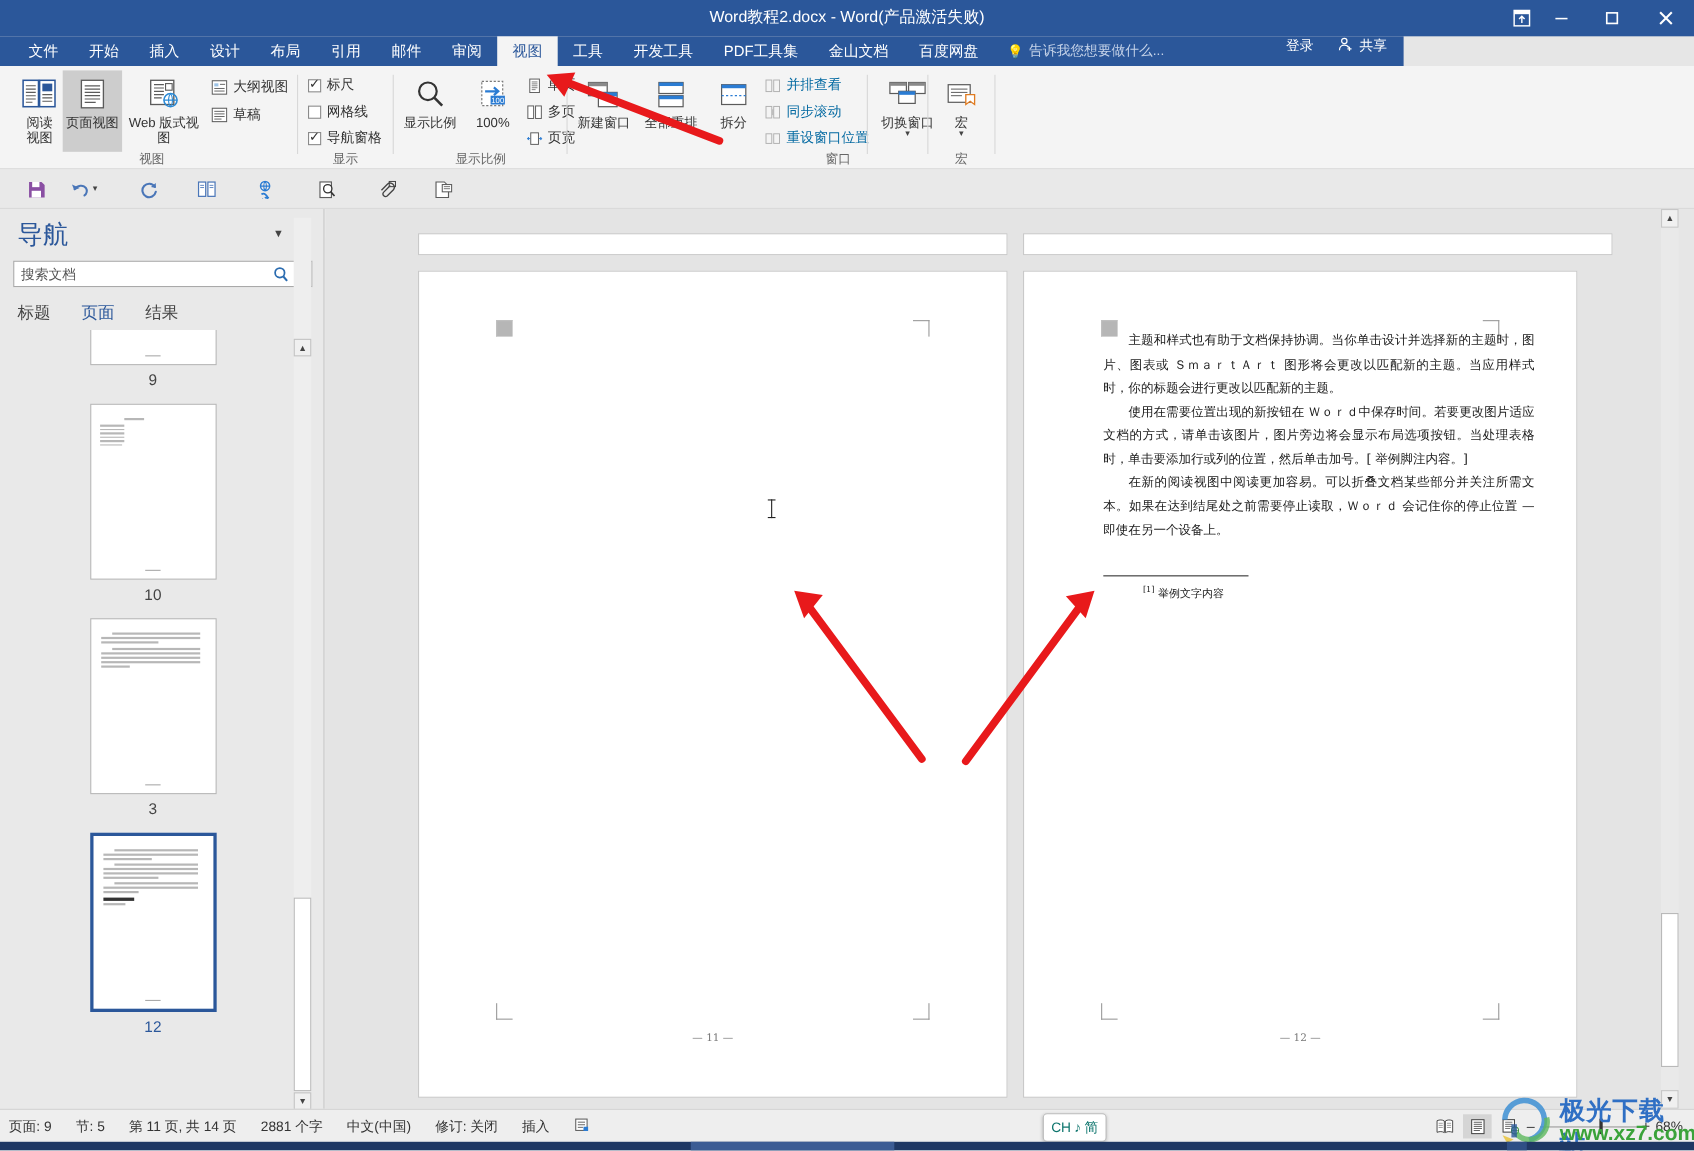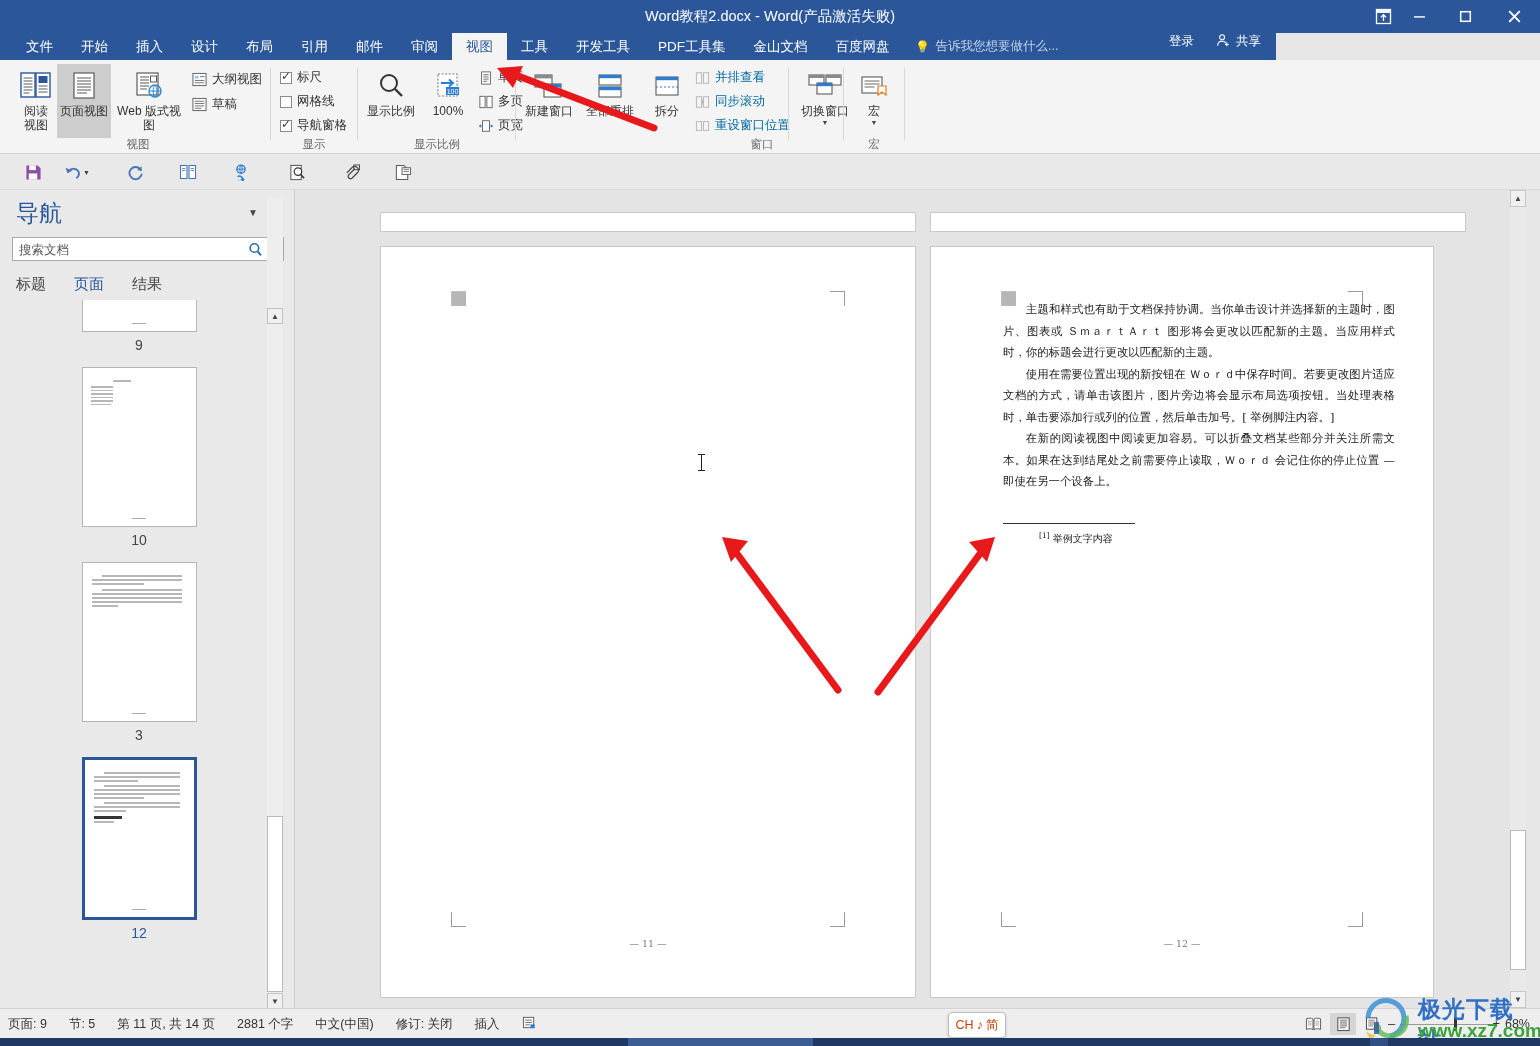--- a/index.html
+++ b/index.html
@@ -216,21 +216,21 @@
   .zoomhandle { position:absolute; left:64px; width:3px; height:14px; background:#333; }
   .zminus, .zplus { position:absolute; font-size:13px; color:#333; }
   .zminus { left:-2px; top:3px; }
   .zplus { right:-2px; top:3px; }
   .zoompct { font-size:12.5px; color:#333; min-width:34px; text-align:right; padding-right:6px; }
 
   .imebox {
     position:absolute; left:948px; top:1012px; width:58px; height:26px;
     background:#fff; border:1px solid #bdbdbd; border-radius:4px;
     display:flex; align-items:center; justify-content:center; gap:3px;
-    font-size:12.5px; color:#c2410c; box-shadow:0 1px 3px rgba(0,0,0,.18);
+    font-size:12.5px; color:#0f766e; box-shadow:0 1px 3px rgba(0,0,0,.18);
   }
 
   
   .taskbar { position:absolute; left:0; top:1038px; width:1540px; height:8px; background:#1f3864; }
   .taskbar .seg { position:absolute; top:0; height:8px; }
 
   
   .leftrail { position:absolute; left:0; top:190px; width:7px; height:130px; background:#3b3b3b; }
 
   

